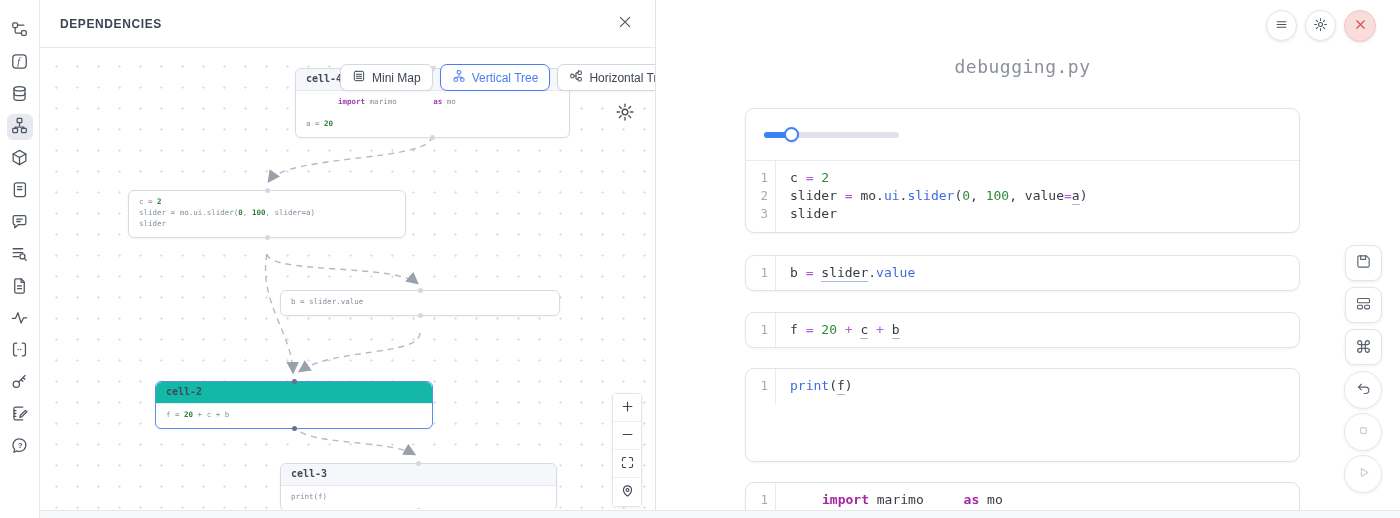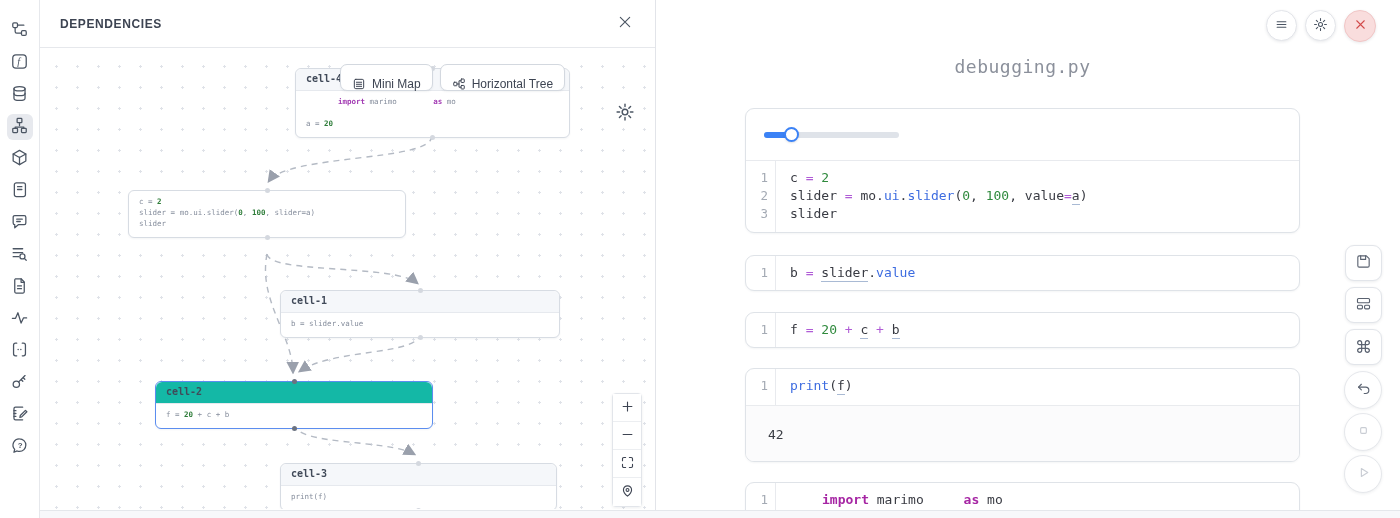--- a/index.html
+++ b/index.html
@@ -44,22 +44,22 @@
   .node-code .cl { height:11px; white-space:pre; color:#858d9c; }
   .node-code .t-v { color:#858d9c; }
   .node-code .t-n { color:#2f7d3a; font-weight:bold; }
   .node-code .t-k { color:#a23bb3; font-weight:bold; }
   .handle { position:absolute; width:5px; height:5px; border-radius:50%; background:#d4d8df;
     left:50%; margin-left:-2.5px; }
   .handle.top { top:-3px; } .handle.bottom { bottom:-3px; }
   .node.selected .handle { background:#6b7280; }
 
   .graph-toolbar { position:absolute; left:300px; top:16px; display:flex; gap:7px; z-index:6; }
-  .gt-btn { display:flex; align-items:flex-start; gap:6px; background:#fff; border:1px solid #d3d8df;
-    border-radius:7px; padding:12px 11px; height:27px; font-size:12px; color:#3d4452; cursor:pointer;
+  .gt-btn { display:flex; align-items:center; gap:6px; background:#fff; border:1px solid #d3d8df;
+    border-radius:7px; padding:0 11px; height:27px; font-size:12px; color:#3d4452; cursor:pointer;
     box-shadow:0 1px 2px rgba(40,50,70,.06); white-space:nowrap;
     font-family:"Liberation Sans", sans-serif; }
   .gt-btn svg { width:14px; height:14px; stroke:#3d4452; fill:none; stroke-width:1.7;
     stroke-linecap:round; stroke-linejoin:round; }
   .gt-btn.active { border:1.5px solid #4c7df0; color:#4c7df0; }
   .gt-btn.active svg { stroke:#4c7df0; }
 
   .graph-gear { position:absolute; left:573px; top:52px; z-index:6; }
   .graph-gear svg { width:20px; height:20px; }
 
@@ -269,21 +269,20 @@
       <div class="node-code">
           <div class="cl"><span class="t-v">c = </span><span class="t-n">2</span></div>
           <div class="cl"><span class="t-v">slider = mo.ui.slider(</span><span class="t-n">0</span><span class="t-v">, </span><span class="t-n">100</span><span class="t-v">, slider=a)</span></div>
           <div class="cl"><span class="t-v">slider</span></div>
         </div>
       <span class="handle top"></span>
       <span class="handle bottom"></span>
     </div>
 
     <div class="node" style="left:240px; top:242px; width:280px;">
-      <div class="node-header">cell-1</div>
       <div class="node-code">
           <div class="cl"><span class="t-v">b = slider.value</span></div>
         </div>
       <span class="handle top"></span>
       <span class="handle bottom"></span>
     </div>
 
     <div class="node selected" style="left:115px; top:333px; width:278px;">
       <div class="node-header">cell-2</div>
       <div class="node-code">
@@ -302,20 +301,29 @@
       <span class="handle bottom"></span>
     </div>
 
     <div class="graph-toolbar">
       <button class="gt-btn">
         <span><svg viewBox="0 0 24 24">
               <rect x="4" y="4" width="16" height="16" rx="2.5"></rect>
               <path d="M7.5 9h9M7.5 12.5h9M7.5 16h9"></path>
             </svg></span>
         <span>Mini Map</span>
+      </button>
+      <button class="gt-btn active">
+        <span><svg viewBox="0 0 24 24">
+              <rect x="9" y="3" width="6" height="5.5" rx="1"></rect>
+              <rect x="3.5" y="15.5" width="6" height="5.5" rx="1"></rect>
+              <rect x="14.5" y="15.5" width="6" height="5.5" rx="1"></rect>
+              <path d="M12 8.5v3.5M6.5 15.5v-1.5h11v1.5"></path>
+            </svg></span>
+        <span>Vertical Tree</span>
       </button>
       <button class="gt-btn">
         <span><svg viewBox="0 0 24 24">
               <rect x="3" y="9" width="5.5" height="6" rx="1"></rect>
               <rect x="15.5" y="3.5" width="5.5" height="6" rx="1"></rect>
               <rect x="15.5" y="14.5" width="5.5" height="6" rx="1"></rect>
               <path d="M8.5 12h3.5M15.5 6.5H12v11h3.5"></path>
             </svg></span>
         <span>Horizontal Tree</span>
       </button>
@@ -422,21 +430,20 @@
 
   <div class="cell" style="top:368px; height:94px;">
     <div class="nb-code-row">
       <div class="gutter">
           <div class="cl">1</div>
         </div>
       <div class="nb-code">
           <div class="cl"><span class="t-f">print</span><span class="t-v">(</span><span class="t-u">f</span><span class="t-v">)</span></div>
         </div>
     </div>
-    <div class="cell-output-bottom">42</div>
   </div>
 
   <div class="cell" style="top:482px; height:70px;">
     <div class="nb-code-row">
       <div class="gutter">
           <div class="cl">1</div>
           <div class="cl">2</div>
         </div>
       <div class="nb-code">
           <div class="cl"><span class="t-k">import</span><span class="t-v"> marimo </span><span class="t-k">as</span><span class="t-v"> mo</span></div>

